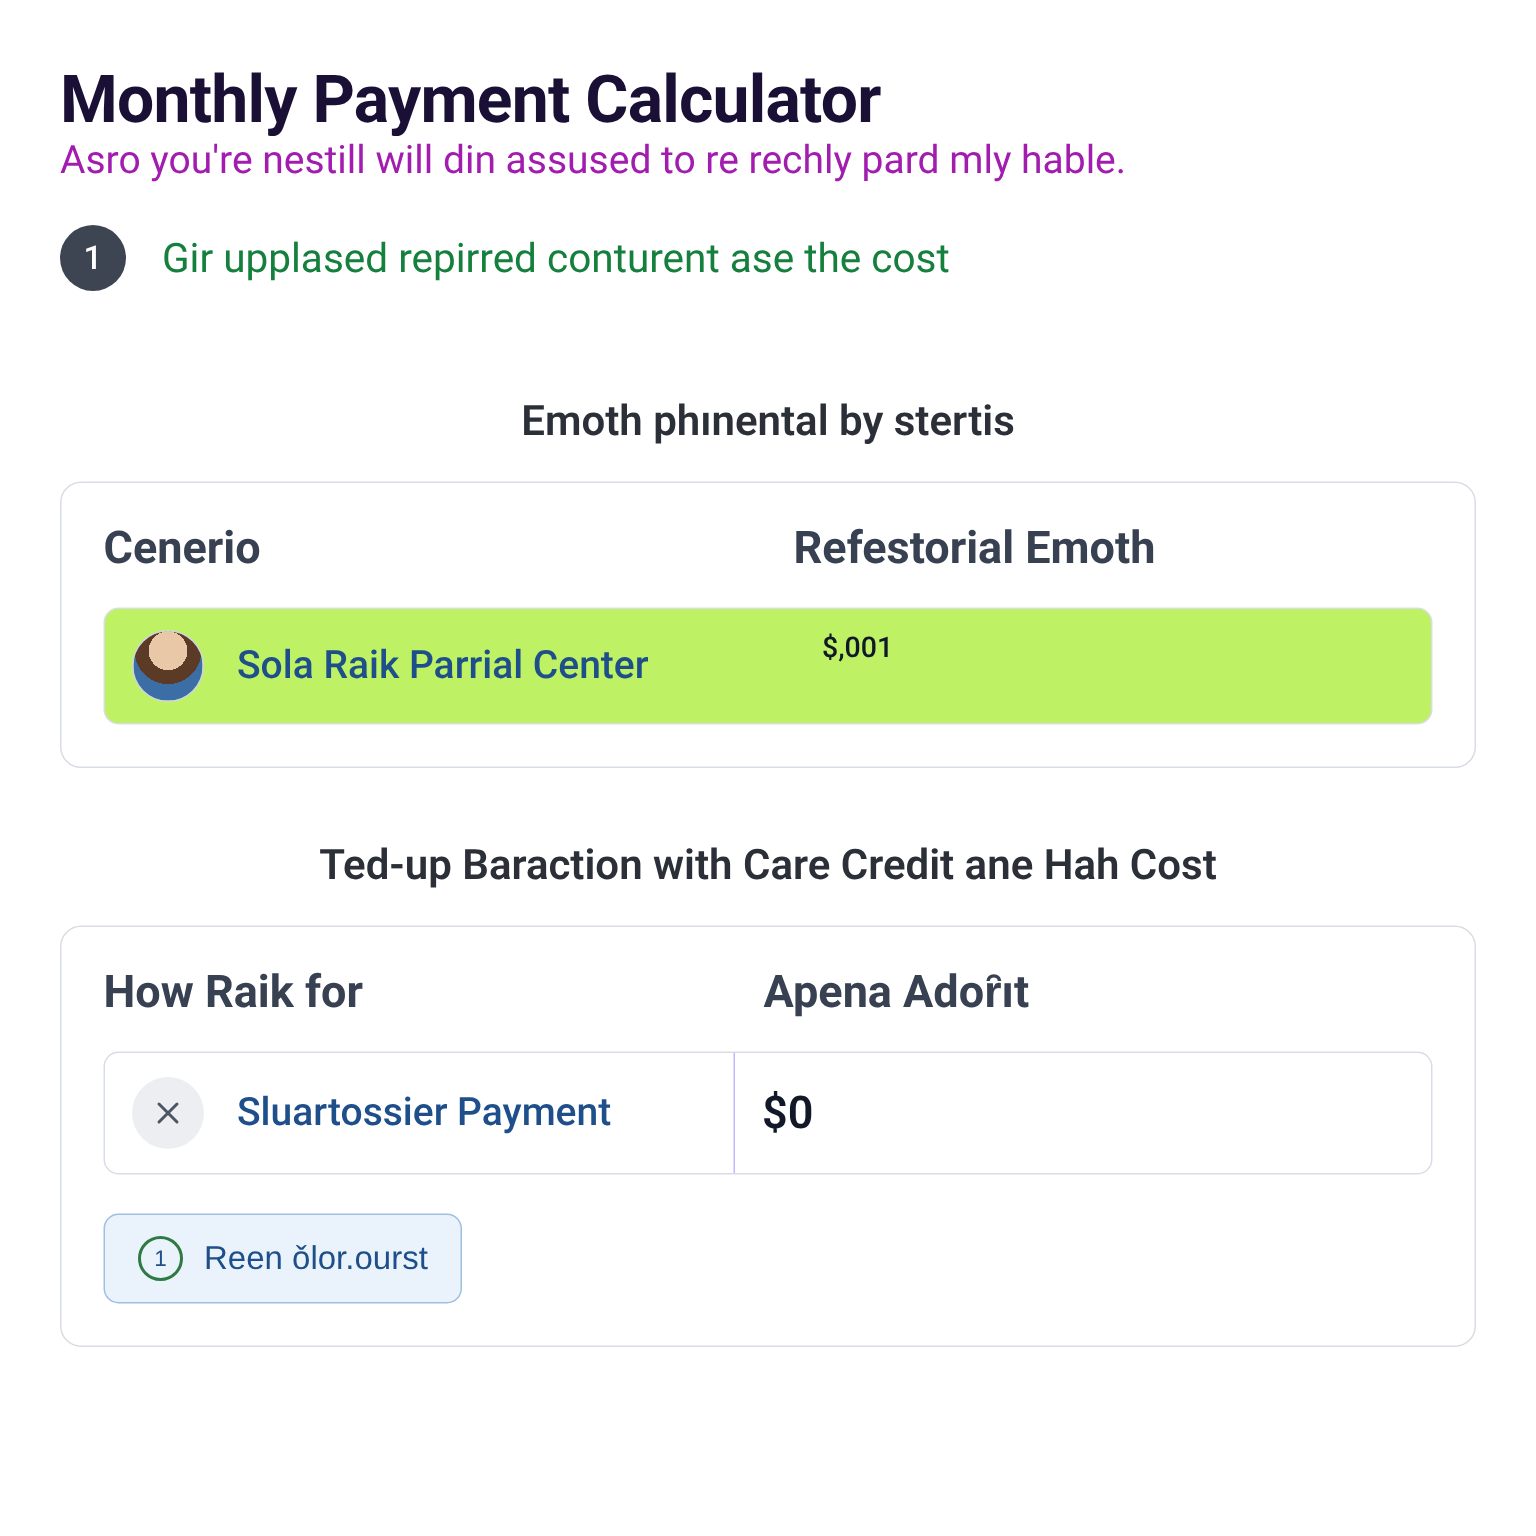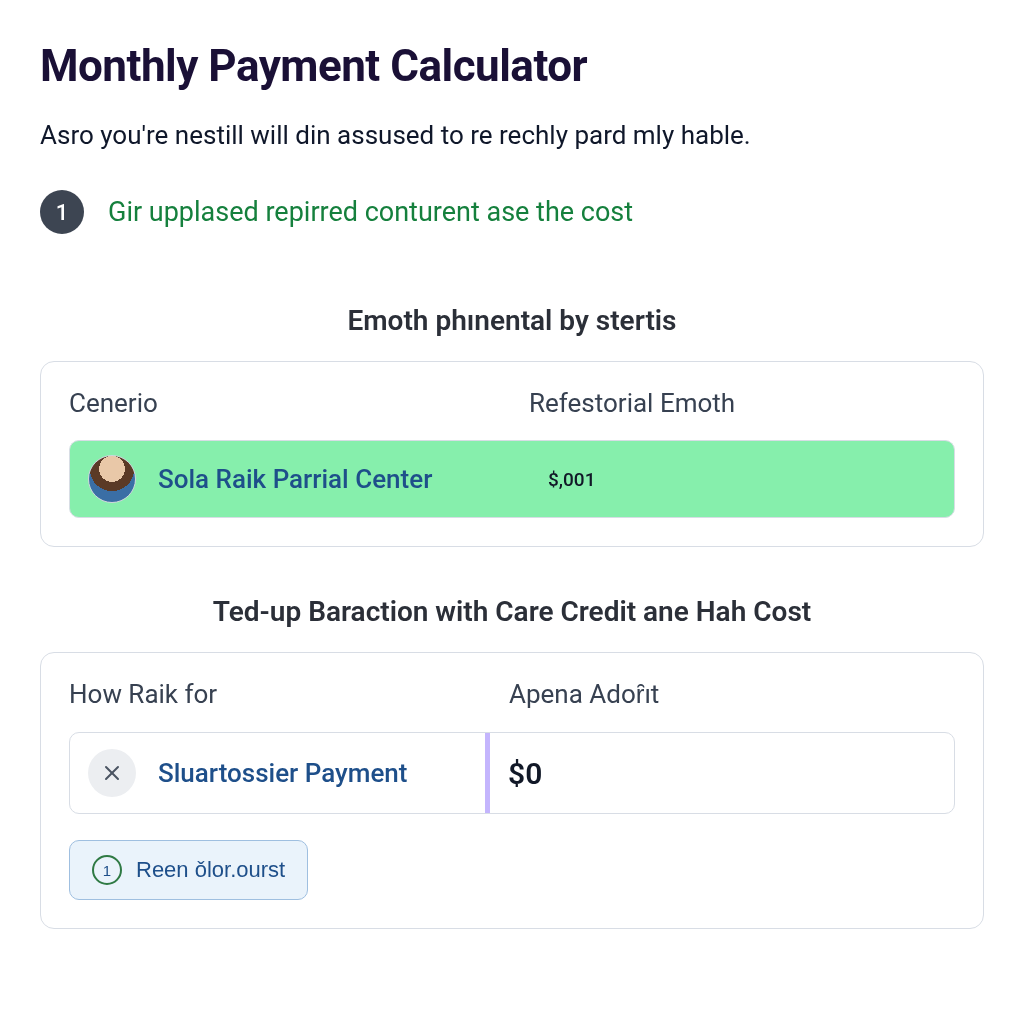--- a/index.html
+++ b/index.html
@@ -8,27 +8,26 @@
     background: #ffffff;
     color: #1f2937;
     width: 1024px;
     height: 1024px;
     padding: 40px 40px 0 40px;
   }
   .page-title {
     font-size: 44px;
     font-weight: 700;
     color: #1a1036;
-    margin-bottom: 28px;
     letter-spacing: -0.5px;
   }
   .subtitle {
     font-size: 26px;
-    color: #0f172a;
-    margin-bottom: 40px;
+    color: #a21caf;
+    margin-bottom: 28px;
   }
   .step-row {
     display: flex;
     align-items: center;
     gap: 24px;
     margin-bottom: 70px;
   }
   .step-badge {
     width: 44px;
     height: 44px;
@@ -63,31 +62,30 @@
     display: flex;
     margin-bottom: 22px;
   }
   .col-left {
     flex: 0 0 460px;
   }
   .col-right {
     flex: 1;
   }
   .header-label {
-    font-size: 26px;
-    font-weight: 400;
+    font-size: 30px;
+    font-weight: 700;
     color: #374151;
   }
   .data-row {
     display: flex;
-    align-items: center;
     border: 1px solid #d8dde5;
     border-radius: 10px;
     padding: 14px 18px;
-    background: #86efac;
+    background: #bef264;
   }
   .data-row .col-left {
     display: flex;
     align-items: center;
     gap: 22px;
   }
   .avatar {
     width: 48px;
     height: 48px;
     border-radius: 50%;
@@ -130,21 +128,21 @@
     margin-bottom: 26px;
   }
   .panel2-inner .cell {
     padding: 16px 18px;
     display: flex;
     align-items: center;
     gap: 22px;
   }
   .panel2-inner .cell-left {
     flex: 0 0 420px;
-    border-right: 5px solid #c4b5fd;
+    border-right: 1px solid #c4b5fd;
   }
   .panel2-inner .cell-right {
     flex: 1;
   }
   .result-button {
     display: inline-flex;
     align-items: center;
     gap: 14px;
     border: 1px solid #9fbfe0;
     background: #eaf3fb;

